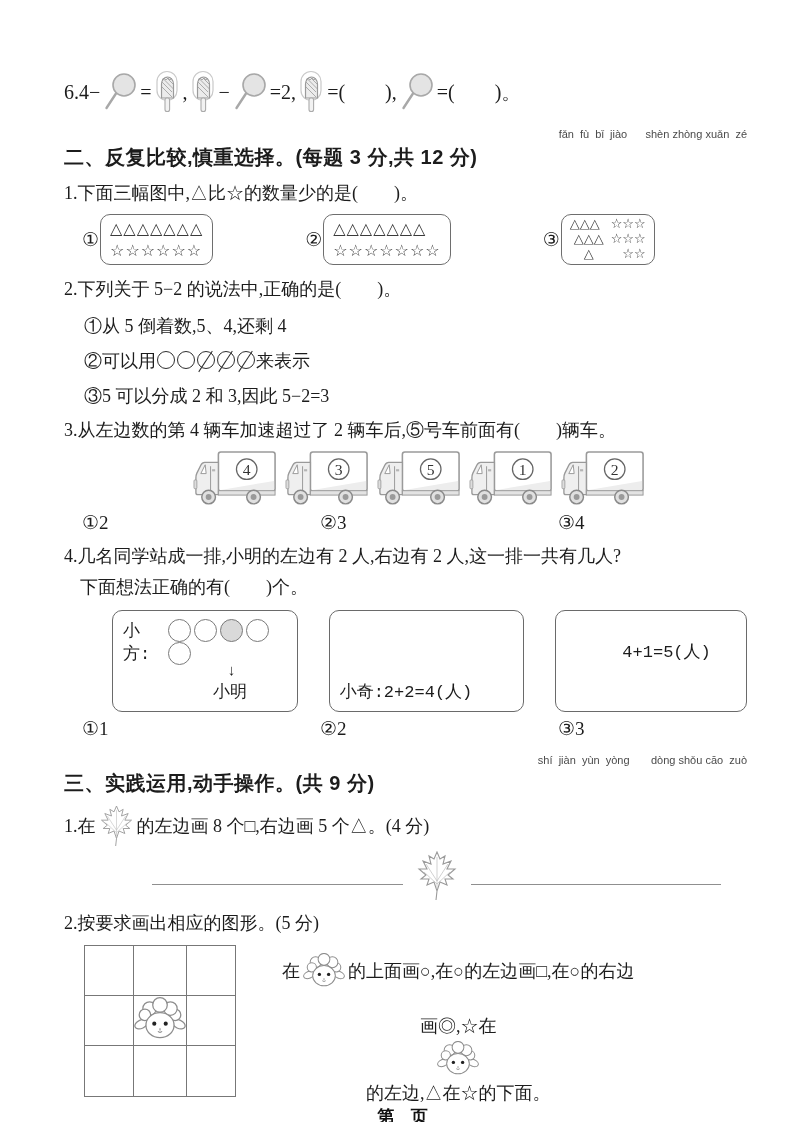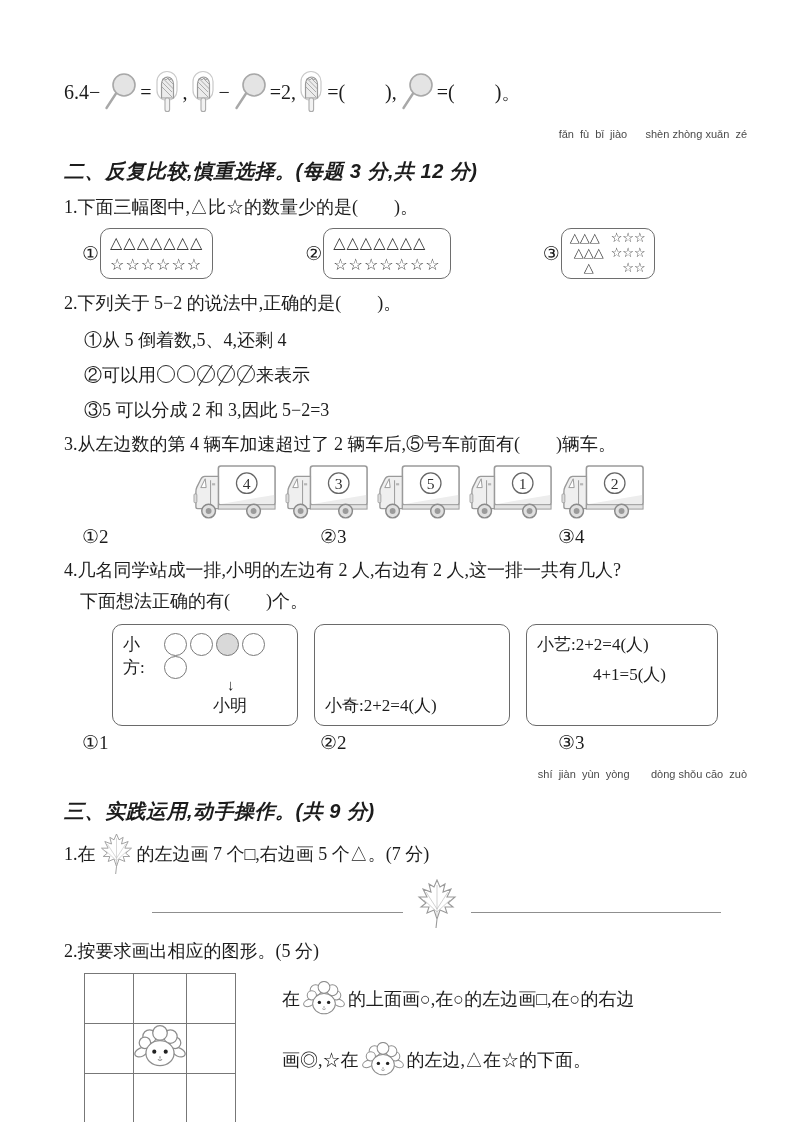--- a/index.html
+++ b/index.html
@@ -10,21 +10,21 @@
     font-family:"Liberation Serif",serif;
     display:flex;flex-direction:column;
     padding:70px 46px 0 64px;position:relative;
   }
   .flexline{display:flex;align-items:center;gap:3px;flex-wrap:nowrap;}
   .tok-text{white-space:pre;}
   .tok-icon{flex:0 0 auto;vertical-align:middle;}
   .q6-line{font-size:20px;height:46px;}
   .section-block{margin-top:14px;}
   .pinyin{font-family:"Liberation Sans",sans-serif;font-size:11px;color:#4a4a4a;margin-left:42px;white-space:pre;line-height:1.1;text-align:right;}
-  .section-header{font-family:"Liberation Sans",sans-serif;font-weight:700;font-size:20px;letter-spacing:0.5px;margin-top:18px;font-style:italic;}
+  .section-header{font-family:"Liberation Sans",sans-serif;font-weight:700;font-size:20px;letter-spacing:0.5px;margin-top:4px;}
   .qtext{font-size:18px;margin-top:9px;line-height:1.5;white-space:pre-wrap;}
   .indent{margin-left:16px;margin-top:4px;}
   
   .q1-row{display:flex;align-items:center;margin:7px 0 2px 18px;gap:0;}
   .opt-group{display:flex;align-items:center;}
   .opt-group + .opt-group{margin-left:92px;}
   .group-label{font-size:19px;margin-right:1px;}
   .shape-box{border:1.5px solid #6e6e6e;border-radius:10px;padding:3px 9px;background:#fff;}
   .shape-row{font-size:16px;line-height:1.35;color:#3a3a3a;letter-spacing:1px;white-space:pre;}
   .shape-box.scatter{display:flex;align-items:center;gap:7px;padding:2px 8px;}
@@ -36,42 +36,42 @@
   .stmt{font-size:18px;margin:11px 0 0 20px;white-space:pre-wrap;}
   .circle{display:inline-block;width:16px;height:16px;border:1.3px solid #2e2e2e;border-radius:50%;vertical-align:-2px;margin:0 1px;position:relative;background:#fff;}
   .circle.slashed::after{content:"";position:absolute;left:7px;top:-3px;width:1.4px;height:25px;background:#2e2e2e;transform:rotate(33deg);}
   .circle.big{width:21px;height:21px;border-color:#7a7a7a;vertical-align:-5px;margin:0 1.5px;}
   .circle.big.shaded{background:#d9d9d9;}
   
   .truck-row{display:flex;gap:6px;margin:5px 0 0 128px;}
   .options-row{display:flex;margin:5px 0 0 18px;font-size:19px;}
   .options-row span{width:238px;flex:0 0 auto;}
   
-  .q4-row{display:flex;margin:9px 0 0 48px;gap:16px;align-items:stretch;}
+  .q4-row{display:flex;margin:9px 0 0 48px;gap:31px;align-items:stretch;font-family:Liberation Mono, monospace;}
   .q4-box{border:1.5px solid #6a6a6a;border-radius:10px;padding:8px 10px;font-size:17px;background:#fff;box-sizing:border-box;}
   .q4-box.b1{width:186px;}
   .q4-box.b2{width:196px;display:flex;align-items:flex-end;}
   .q4-box.b3{width:192px;}
   .b1-top{display:flex;align-items:center;}
   .b1-label{margin-right:2px;}
   .b1-arrow{margin-left:104px;font-size:15px;line-height:0.9;color:#222;}
   .b1-name{margin-left:90px;margin-top:1px;}
-  .b3-line2{padding-left:56px;margin-top:7px;}
+  .b3-line2{padding-left:56px;margin-top:21px;}
   
   .s3q1-line{font-size:18px;margin-top:8px;height:46px;}
   .answer-row{display:flex;align-items:flex-end;margin:4px 26px 0 88px;}
   .answer-line{flex:1;border-bottom:1.3px solid #8f8f8f;margin-bottom:16px;}
   .leaf-anchor{margin:0 13px;flex:0 0 auto;}
   .s3q2-body{display:flex;margin-top:8px;}
   .grid{width:150px;height:150px;margin-left:20px;border:1px solid #777;display:grid;grid-template-columns:repeat(3,1fr);grid-template-rows:repeat(3,1fr);box-sizing:content-box;background:#fff;}
   .grid-cell{border-right:1px solid #777;border-bottom:1px solid #777;display:flex;align-items:center;justify-content:center;}
   .grid-cell:nth-child(3n){border-right:none;}
   .grid-cell:nth-child(n+7){border-bottom:none;}
   .s3q2-text-col{margin-left:46px;font-size:18px;padding-top:8px;}
-  .s3q2-line2{margin-top:24px;}
+  .s3q2-line2{margin-top:24px;flex-direction:column;}
   .footer{margin-top:auto;padding-bottom:16px;text-align:center;font-family:"Liberation Sans",sans-serif;font-weight:700;font-size:17px;letter-spacing:6px;color:#111;}
 </style>
 </head>
 <body>
 
 <div class="page">
 
   <div class="q6-line flexline">
       <span class="tok-text">6.4−</span>
       <svg class="tok-icon" width="34" height="40" viewBox="0 0 34 40">
@@ -255,42 +255,41 @@
           <span class="b1-label">小方:</span>
           <span id="xf-circles"><span class="circle big "></span><span class="circle big "></span><span class="circle big shaded"></span><span class="circle big "></span><span class="circle big "></span></span>
         </div>
       <div class="b1-arrow">↓</div>
       <div class="b1-name">小明</div>
     </div>
     <div class="q4-box b2">
         <span>小奇:2+2=4(人)</span>
       </div>
     <div class="q4-box b3">
-      <div>小艺:2+2=4(人)</div>
       <div class="b3-line2">4+1=5(人)</div>
     </div>
   </div>
   <div class="options-row">
     <span>①1</span>
     <span>②2</span>
     <span>③3</span>
   </div>
 
   <div class="section-block">
     <div class="pinyin">shí  jiàn  yùn  yòng       dòng shǒu cāo  zuò</div>
     <div class="section-header">三、实践运用,动手操作。(共 9 分)</div>
   </div>
 
   <div class="s3q1-line flexline">
       <span class="tok-text">1.在</span>
       <svg class="tok-icon" width="35" height="42" viewBox="0 0 42 50">
         <path d="M21 1 L18 8 L13 5 L15 13 L7 10 L11 18 L3 18 L10 24 L5 28 L13 28 L11 34 L18 31 L21 40 L24 31 L31 34 L29 28 L37 28 L32 24 L39 18 L31 18 L35 10 L27 13 L29 5 L24 8 Z M21 40 L20 49" fill="none" stroke="#9a9a9a" stroke-width="1.1"></path>
         <path d="M21 6 L21 38 M10 13 L21 30 M32 13 L21 30 M8 21 L21 33 M34 21 L21 33" stroke="#bdbdbd" stroke-width="0.7" fill="none"></path>
       </svg>
-      <span class="tok-text">的左边画 7 个□,右边画 5 个△。(7 分)</span>
+      <span class="tok-text">的左边画 8 个□,右边画 5 个△。(4 分)</span>
     </div>
   <div class="answer-row">
     <div class="answer-line"></div>
     <span class="leaf-anchor" id="big-leaf"><svg class="tok-icon" width="42" height="50" viewBox="0 0 42 50">
           <path d="M21 1 L18 8 L13 5 L15 13 L7 10 L11 18 L3 18 L10 24 L5 28 L13 28 L11 34 L18 31 L21 40 L24 31 L31 34 L29 28 L37 28 L32 24 L39 18 L31 18 L35 10 L27 13 L29 5 L24 8 Z M21 40 L20 49" fill="none" stroke="#9a9a9a" stroke-width="1.1"></path>
           <path d="M21 6 L21 38 M10 13 L21 30 M32 13 L21 30 M8 21 L21 33 M34 21 L21 33" stroke="#bdbdbd" stroke-width="0.7" fill="none"></path>
         </svg></span>
     <div class="answer-line"></div>
   </div>
 

